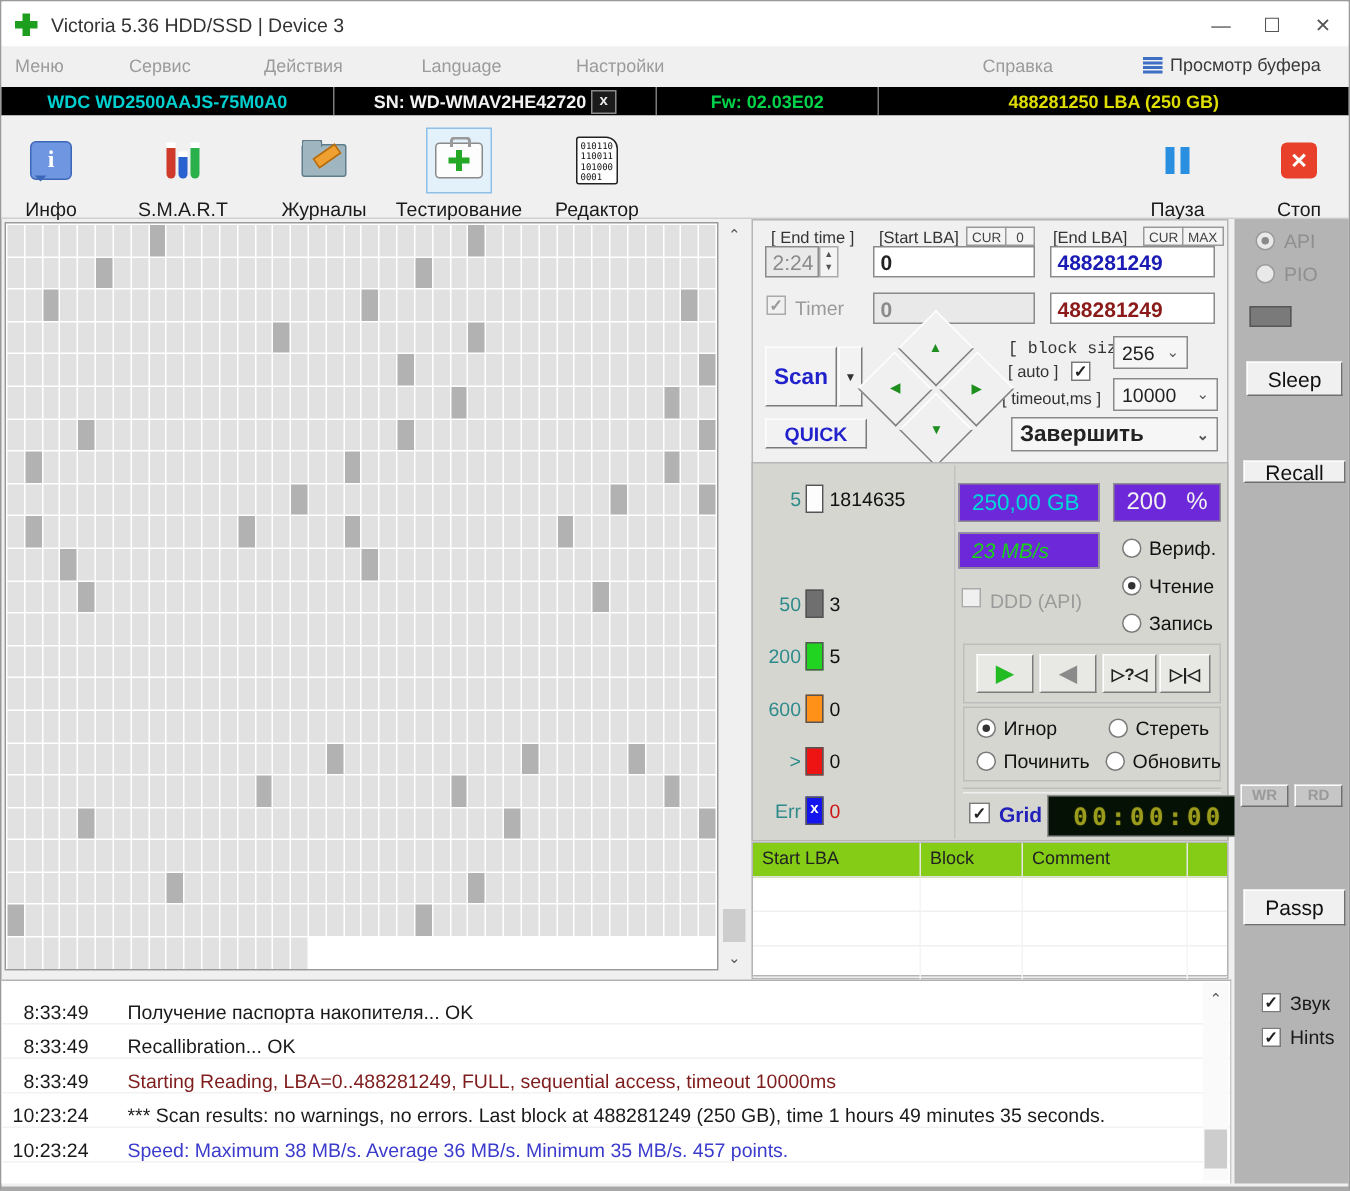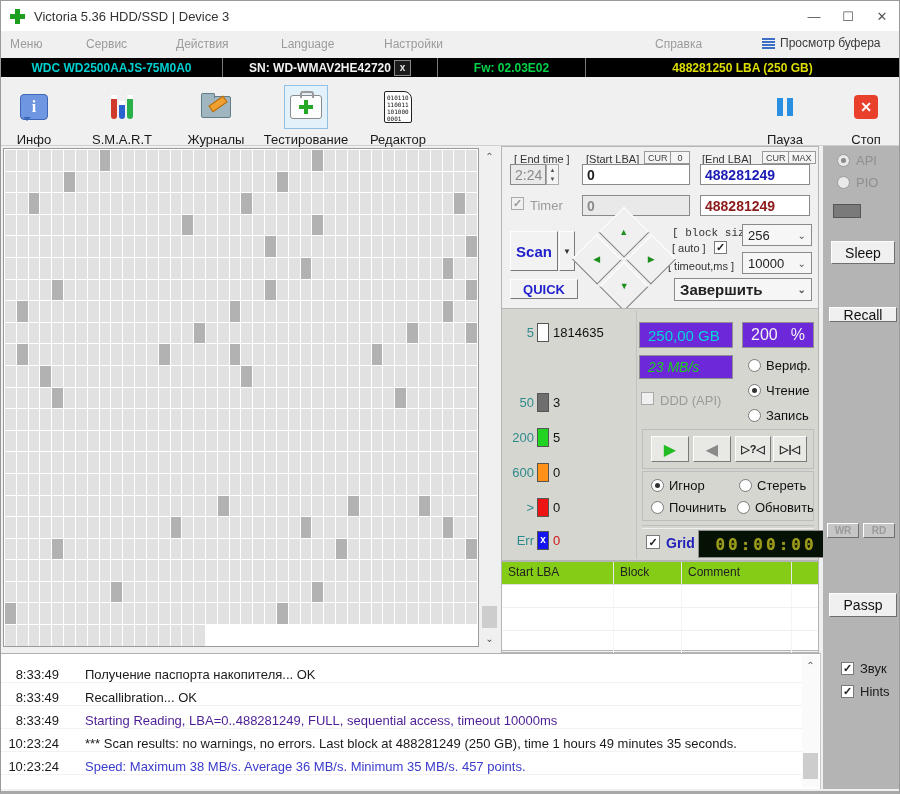--- a/index.html
+++ b/index.html
@@ -1169,21 +1169,21 @@
     <div class="inp gray" style="left:80px;top:48px;width:108px;height:21px;">0</div>
     <div class="inp" style="left:198px;top:48px;width:110px;height:21px;color:#8b1a1a;">488281249</div>
 
     <div class="btn" style="left:8px;top:84px;width:48px;height:40px;color:#2222cc;font-weight:bold;font-size:15px;">Scan</div>
     <div class="btn" style="left:57px;top:84px;width:16px;height:40px;font-size:8px;color:#333;">▼</div>
     <div class="btn" style="left:8px;top:132px;width:68px;height:20px;color:#2222cc;font-weight:bold;font-size:13px;">QUICK</div>
 
     <span class="lbl" style="left:170px;top:80px;font-family:Liberation Mono, monospace;">[ block size ]</span>
     <span class="lbl" style="left:170px;top:95px;">[ auto ]</span>
     <span class="cb" style="position:absolute;left:212px;top:94px;">✓</span>
-    <div class="dd" style="left:240px;top:77px;width:70px;height:22px;align-items:center;">
+    <div class="dd" style="left:240px;top:77px;width:50px;height:22px;align-items:center;">
       <span>256</span>
         <span class="chev">⌄</span>
     </div>
     <span class="lbl" style="left:166px;top:113px;">[ timeout,ms ]</span>
     <div class="dd" style="left:240px;top:105px;width:70px;height:22px;">
       <span>10000</span>
         <span class="chev">⌄</span>
     </div>
     <div class="dd" style="left:172px;top:131px;width:138px;height:23px;font-weight:bold;font-size:15px;">
       <span>Завершить</span>
@@ -1363,21 +1363,21 @@
     <div class="logrow" style="margin-top:6px;">
       <span class="logtime">8:33:49</span>
       <span class="logtext" style="color: rgb(26, 26, 26);">Получение паспорта накопителя... OK</span>
     </div>
     <div class="logrow">
       <span class="logtime">8:33:49</span>
       <span class="logtext" style="color: rgb(26, 26, 26);">Recallibration... OK</span>
     </div>
     <div class="logrow">
       <span class="logtime">8:33:49</span>
-      <span class="logtext" style="color: #4c1d95;">Starting Reading, LBA=0..488281249, FULL, sequential access, timeout 10000ms</span>
+      <span class="logtext" style="color: #7f1d1d;">Starting Reading, LBA=0..488281249, FULL, sequential access, timeout 10000ms</span>
     </div>
     <div class="logrow">
       <span class="logtime">10:23:24</span>
       <span class="logtext" style="color: rgb(26, 26, 26);">*** Scan results: no warnings, no errors. Last block at 488281249 (250 GB), time 1 hours 49 minutes 35 seconds.</span>
     </div>
     <div class="logrow">
       <span class="logtime">10:23:24</span>
       <span class="logtext" style="color: rgb(59, 59, 204);">Speed: Maximum 38 MB/s. Average 36 MB/s. Minimum 35 MB/s. 457 points.</span>
     </div>
   </div>

